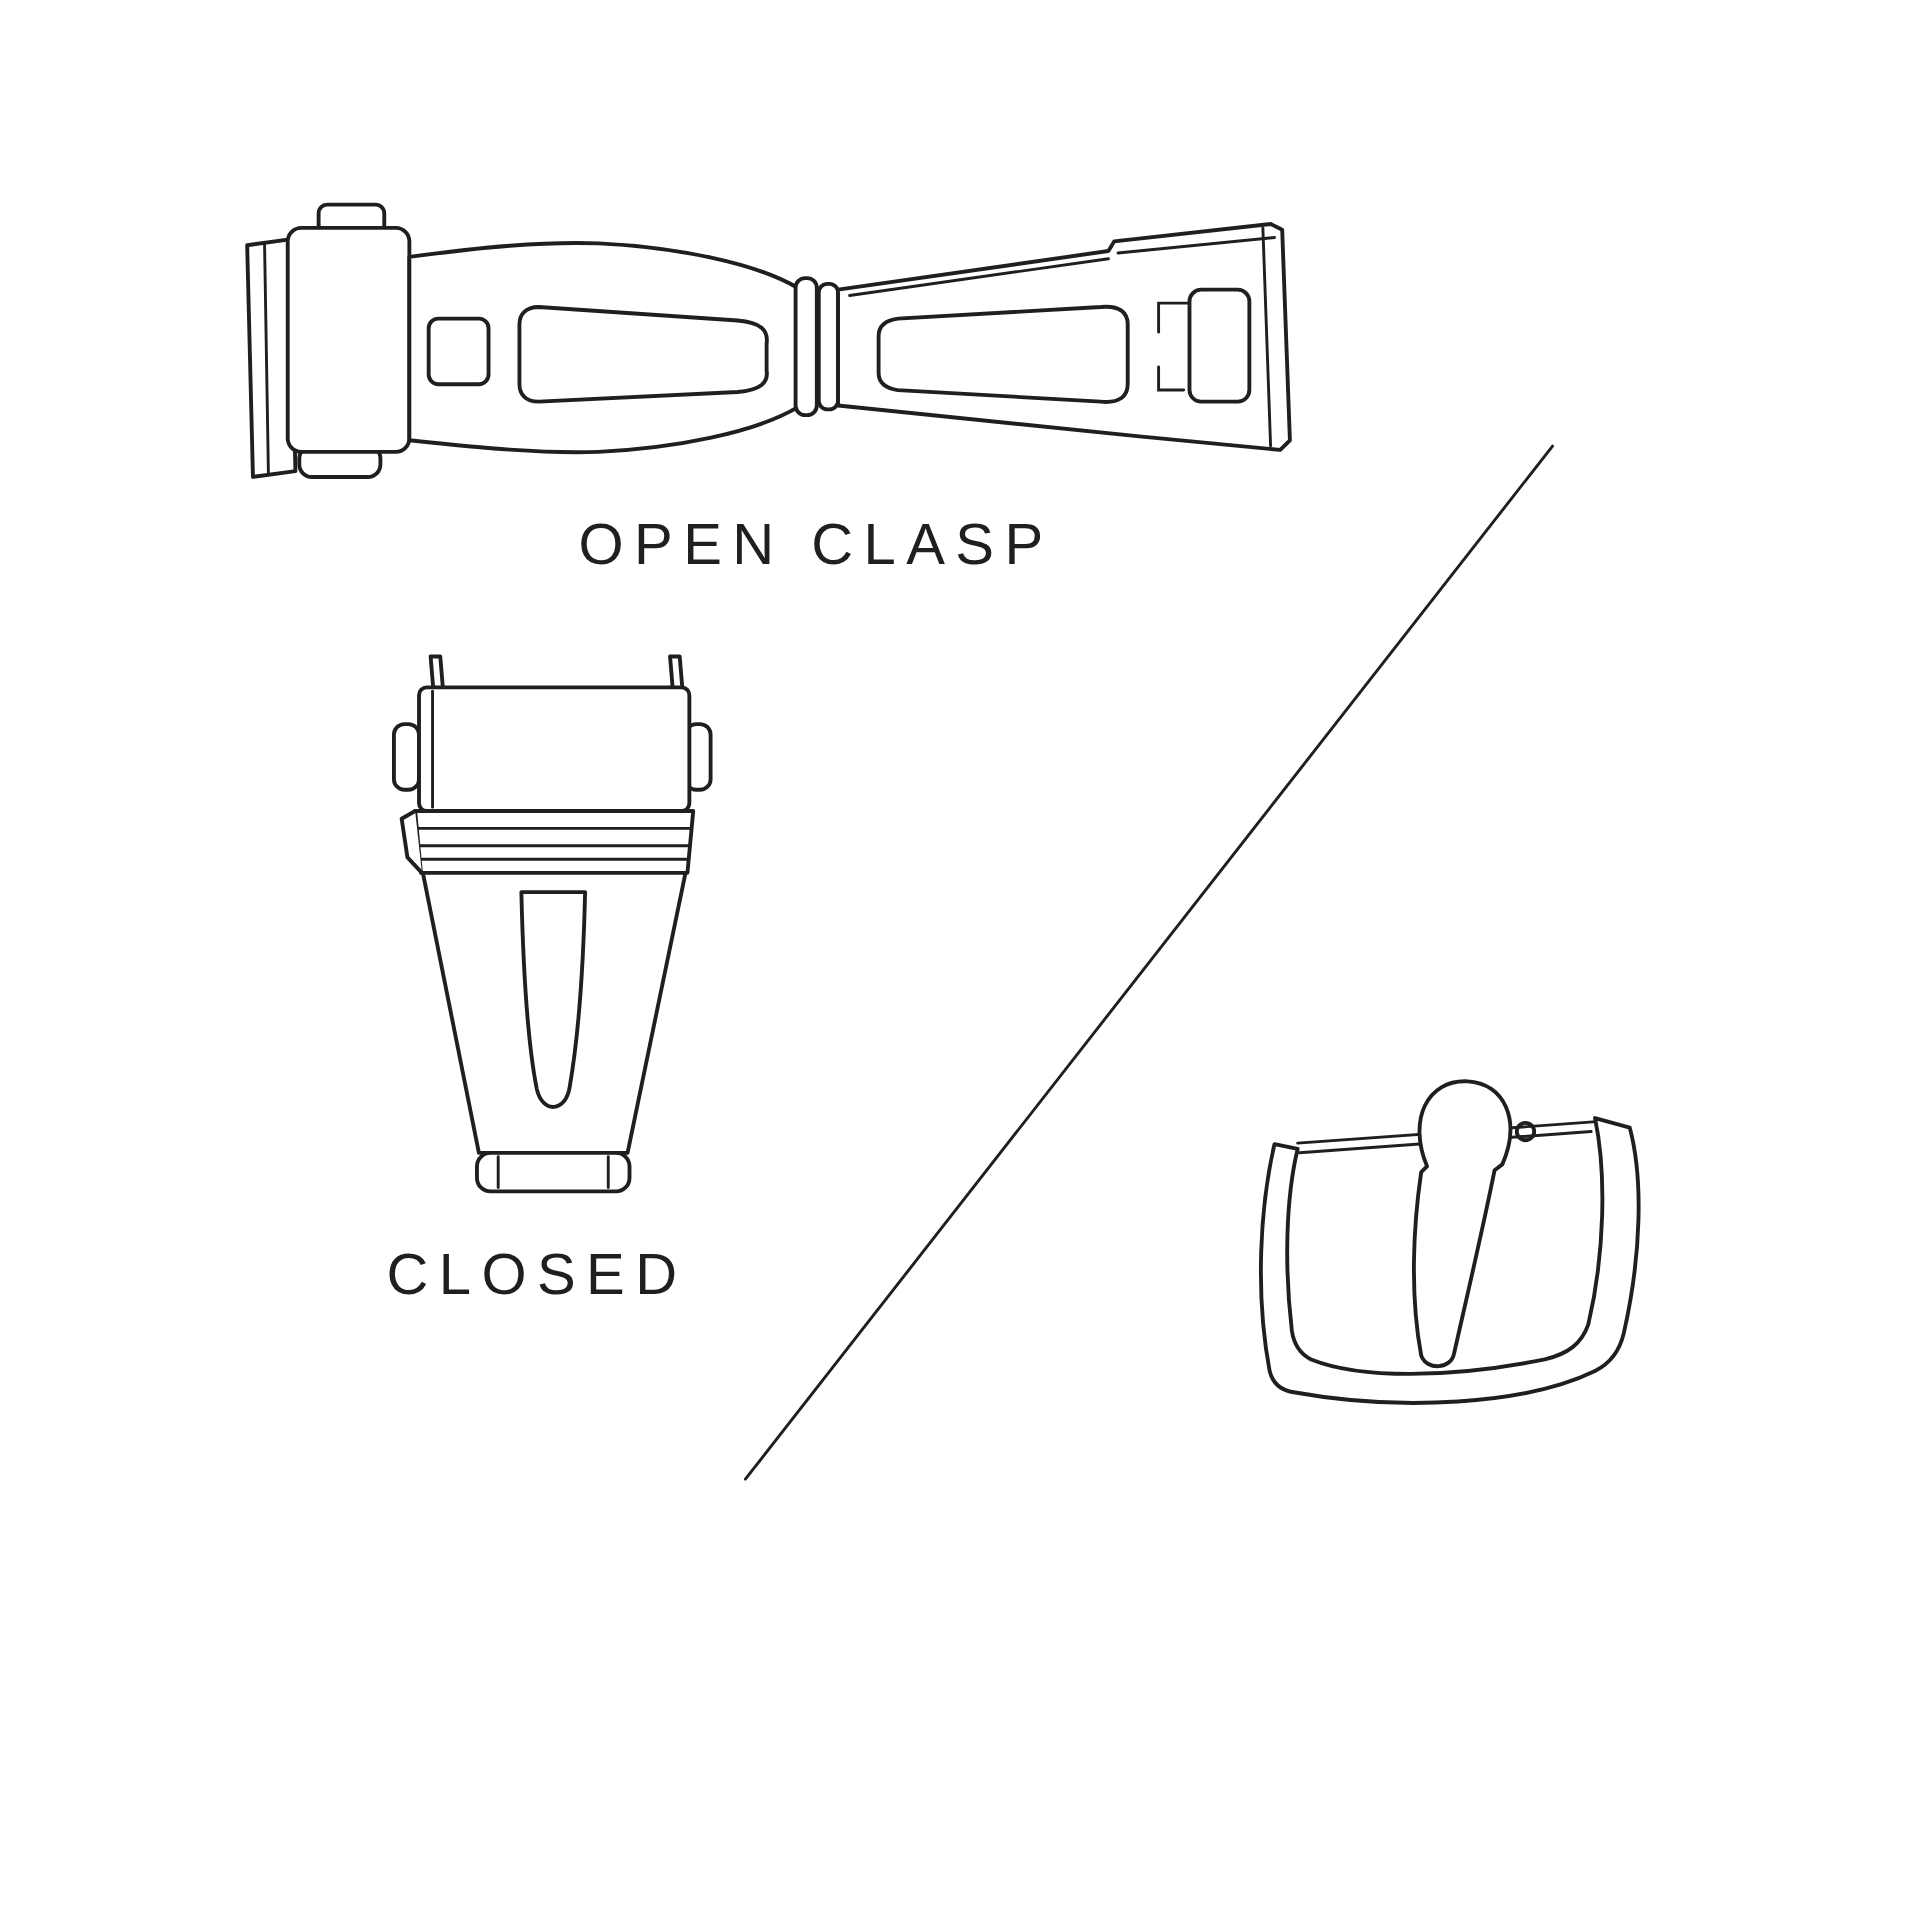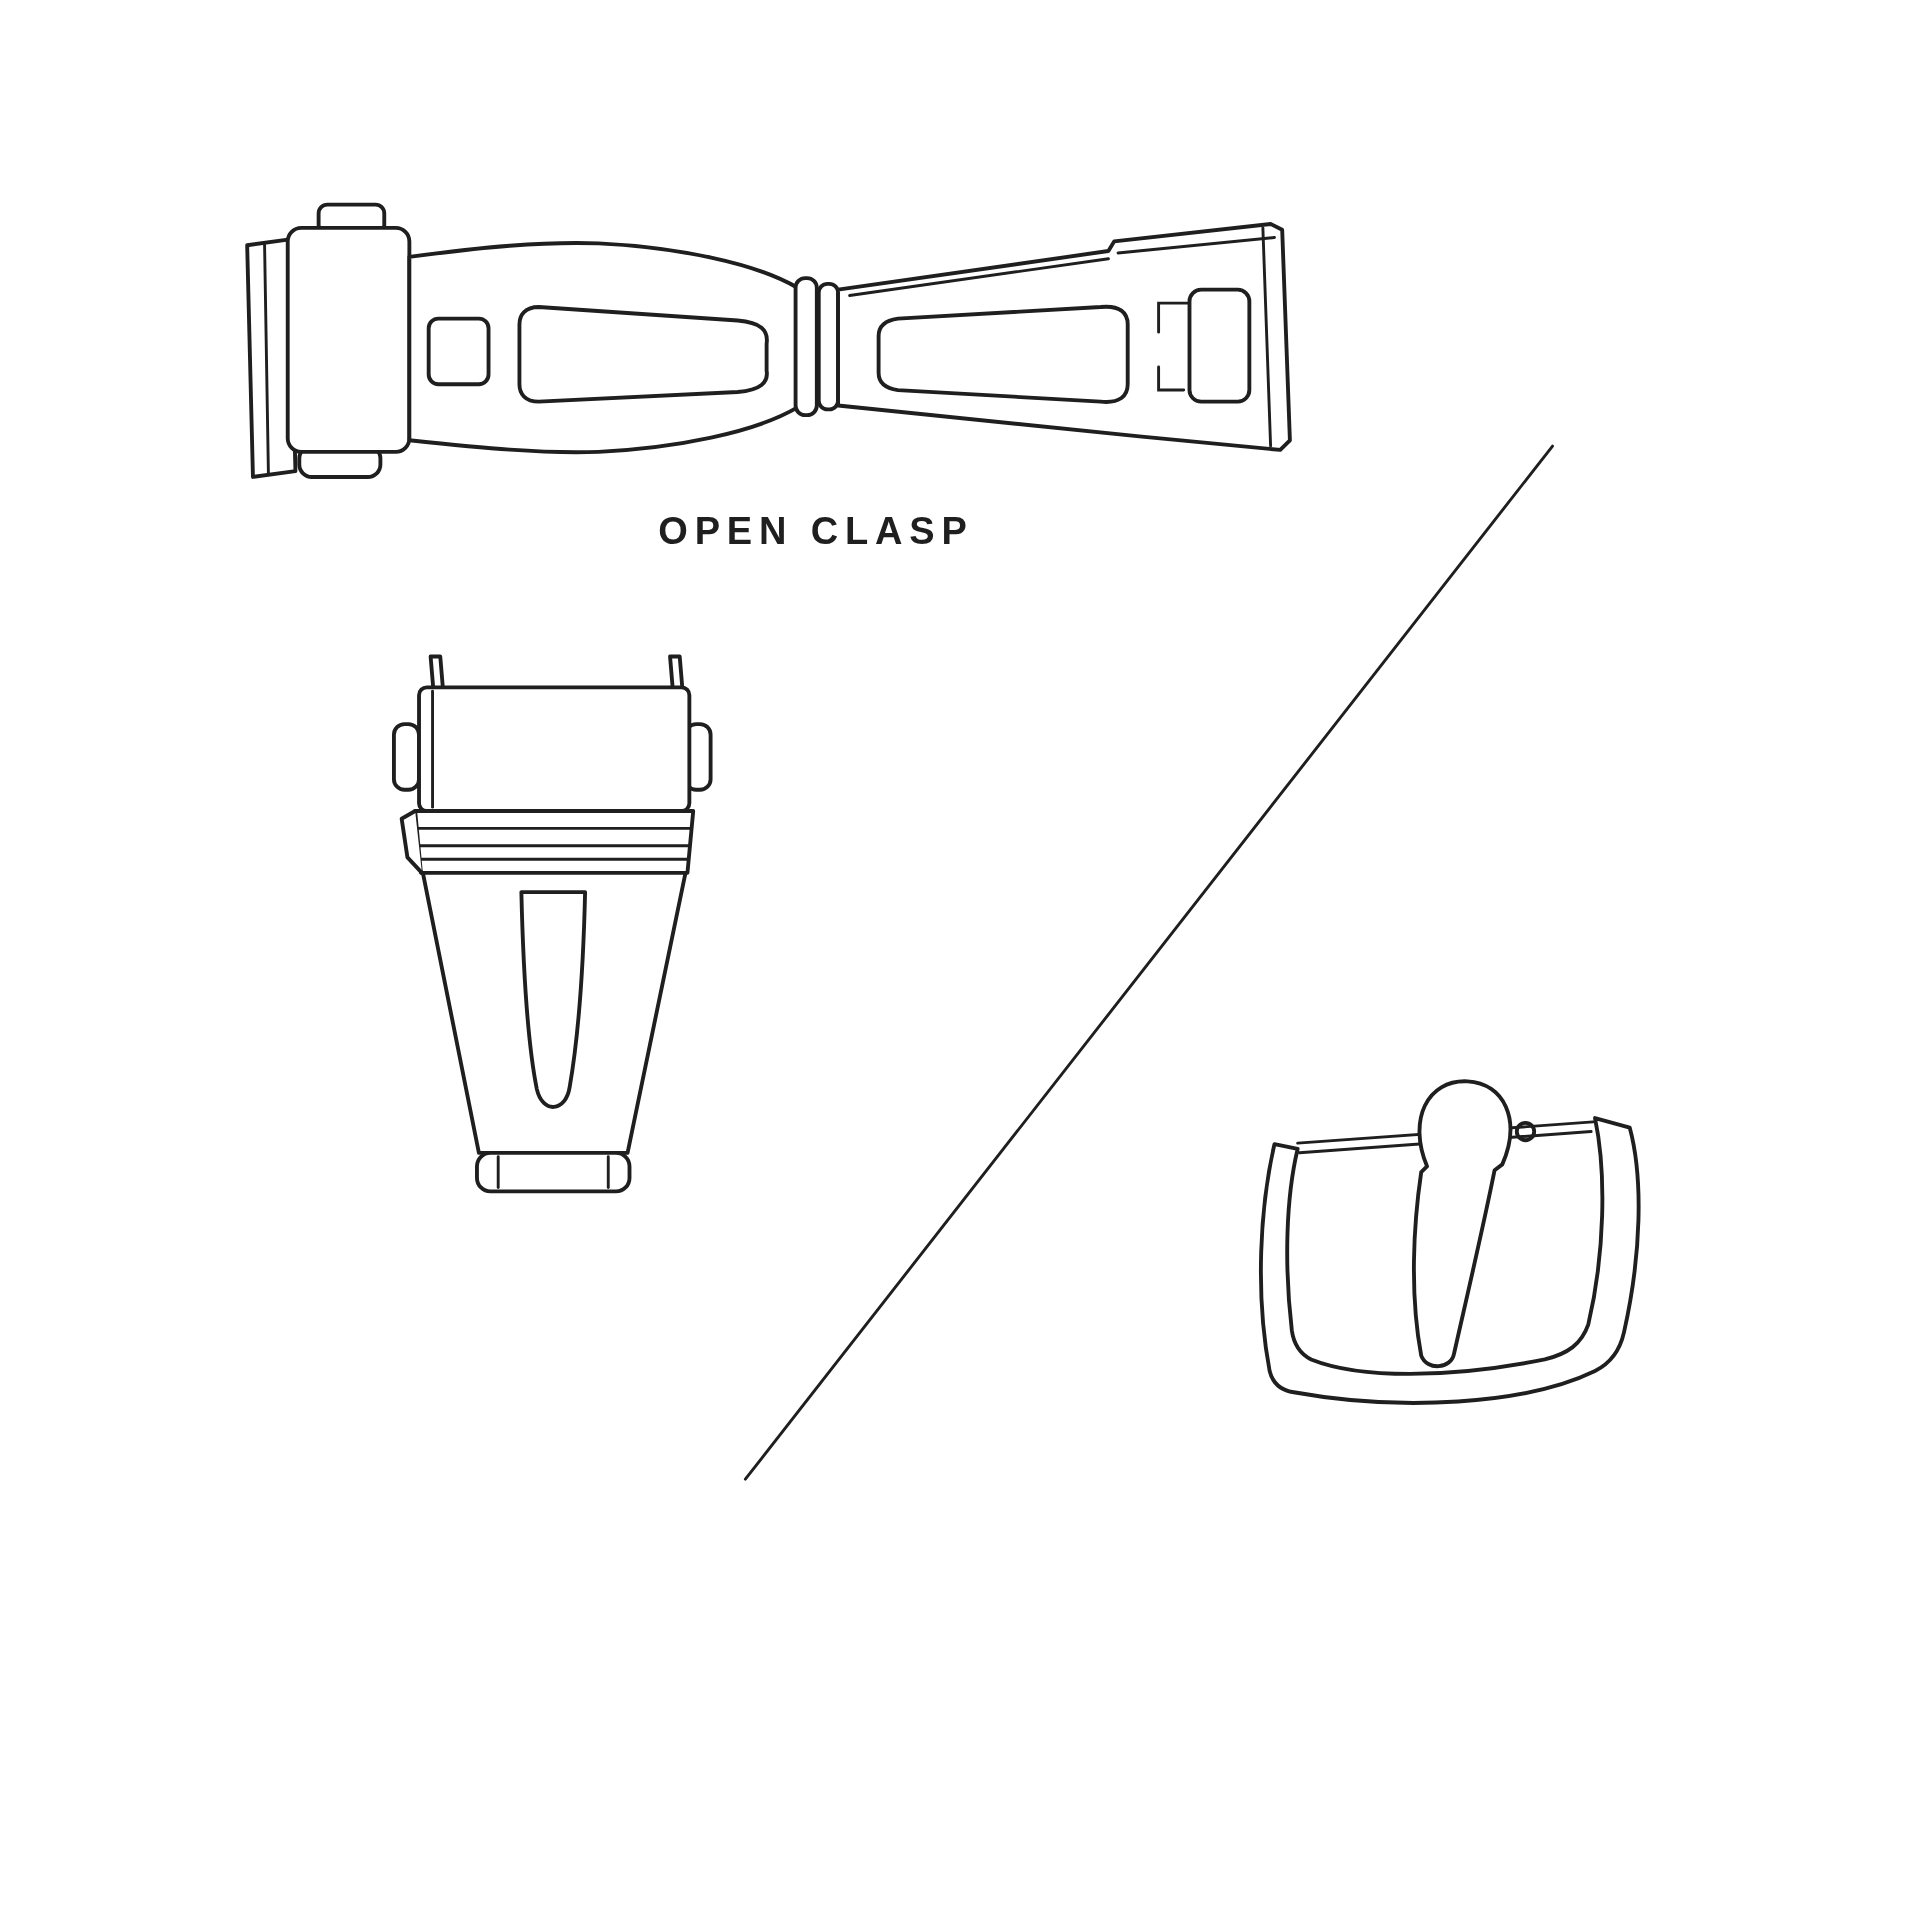--- a/index.html
+++ b/index.html
@@ -23,23 +23,23 @@
     height: 1931px;
   }
   .label {
     position: absolute;
     transform: translateX(-50%);
     color: #1f1f1f;
     white-space: nowrap;
     user-select: none;
   }
   .caption {
-    font-size: 38px;
+    font-size: 58px;
     letter-spacing: 0.18em;
-    font-weight: 700;
+    font-weight: 400;
   }
   .title {
     font-size: 79px;
     letter-spacing: 0.2em;
     font-weight: 400;
   }
   .stroke {
     fill: #ffffff;
     stroke: #1f1f1f;
     stroke-width: 4;
@@ -158,16 +158,17 @@
                L 1548 1212
                C 1536 1272 1520 1340 1506 1402
                C 1503 1418 1478 1420 1472 1404
                C 1460 1340 1464 1268 1472 1214
                Z"></path>
     </g>
   </svg>
 
   <div class="label caption" style="left:816px; top:510px;">OPEN CLASP</div>
 
+  <div class="label caption" style="left:537px; top:1240px;">CLOSED</div>
 
 
 </div>
 
 
 </body></html>

